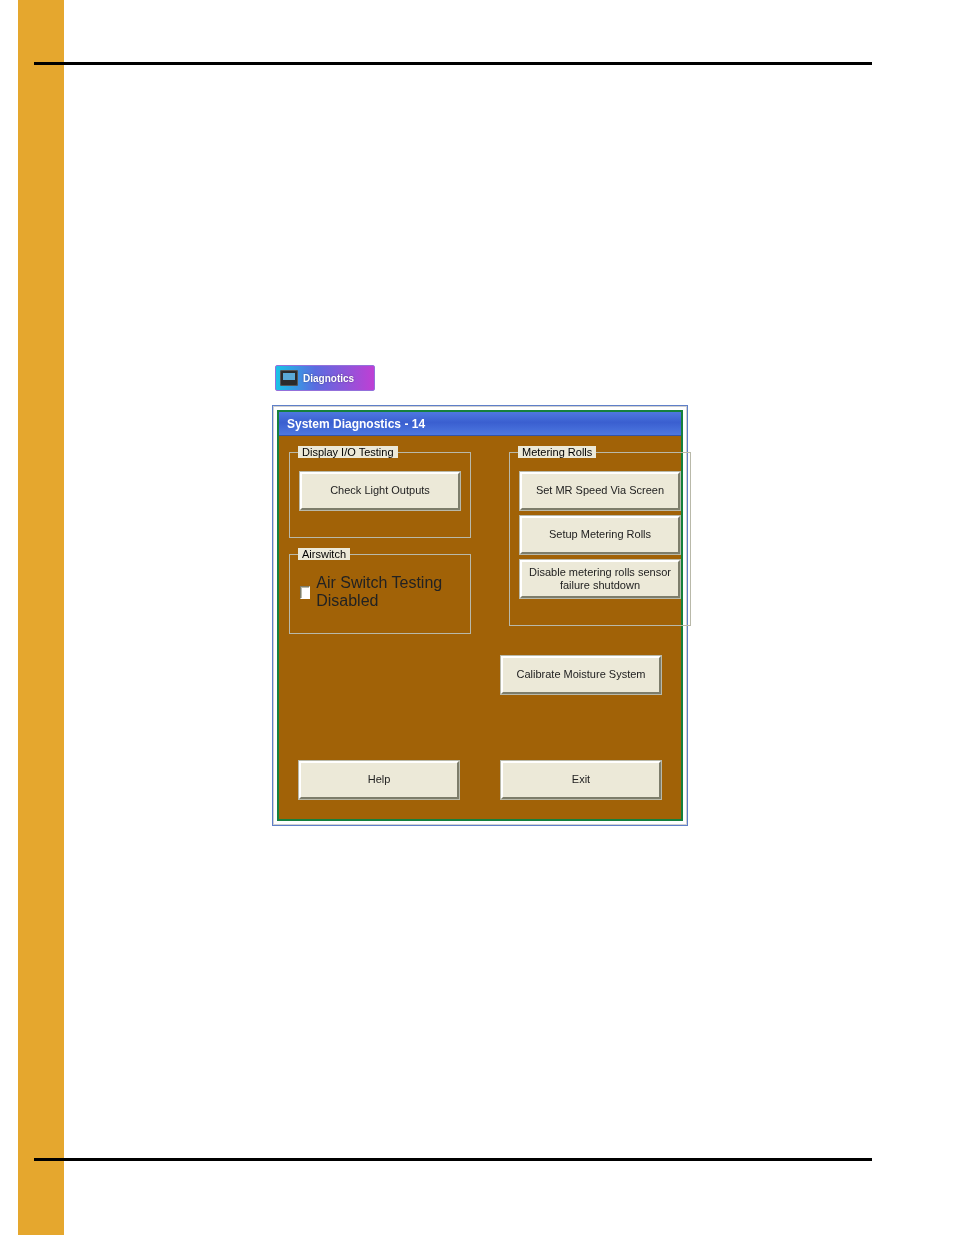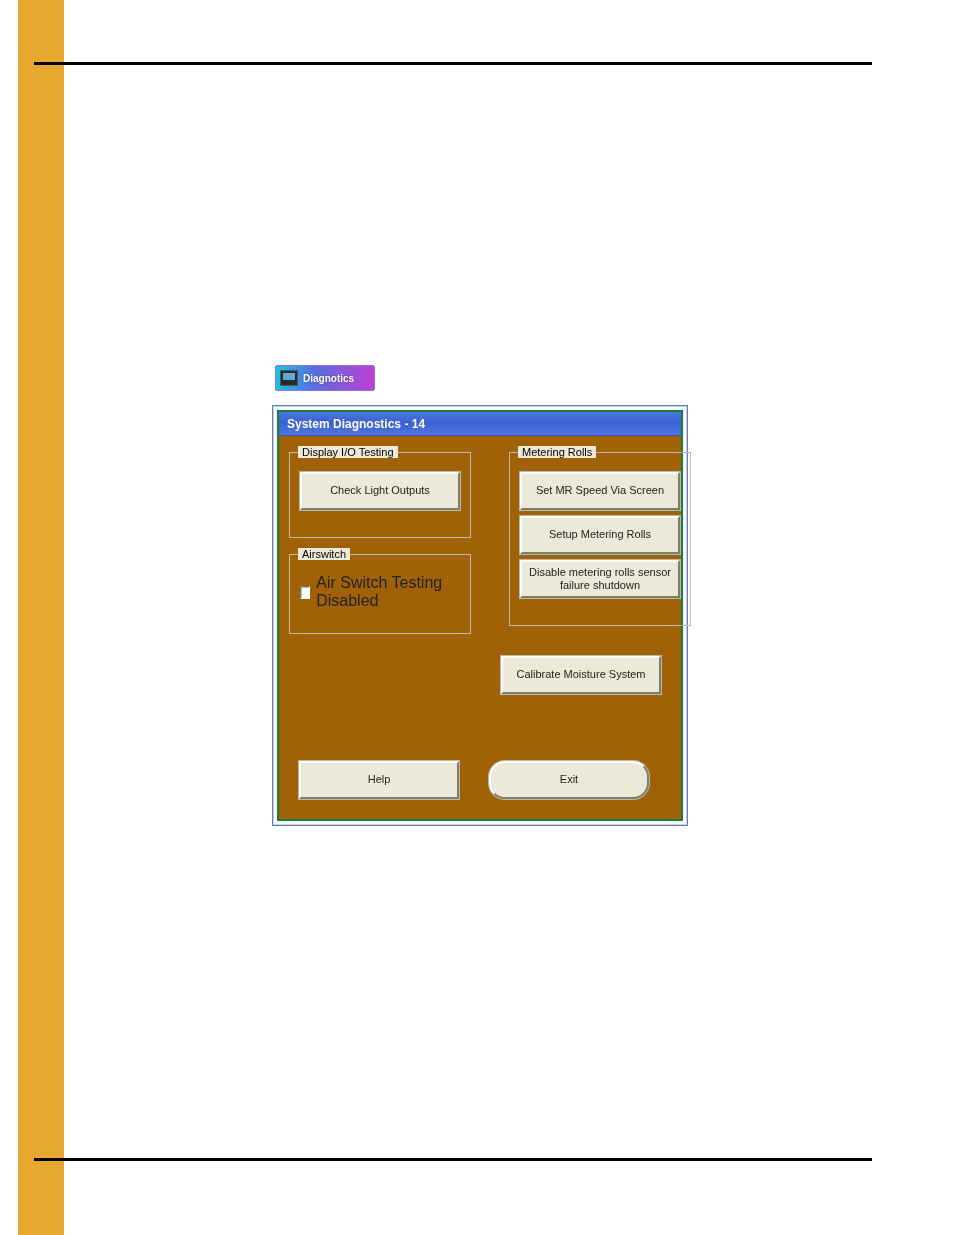--- a/index.html
+++ b/index.html
@@ -175,24 +175,23 @@
     box-sizing: border-box;
   }
   .free-btn-left {
     position: absolute;
     left: 20px;
     bottom: 14px;
     width: 160px;
   }
   .free-btn-right {
     position: absolute;
-    left: 210px;
+    left: 222px;
     bottom: 14px;
     width: 160px;
-    border-radius: 16px;
   }
   .free-btn-mid-right {
     position: absolute;
     left: 222px;
     top: 214px;
     width: 160px;
   }
 </style>
 </head>
 <body>

